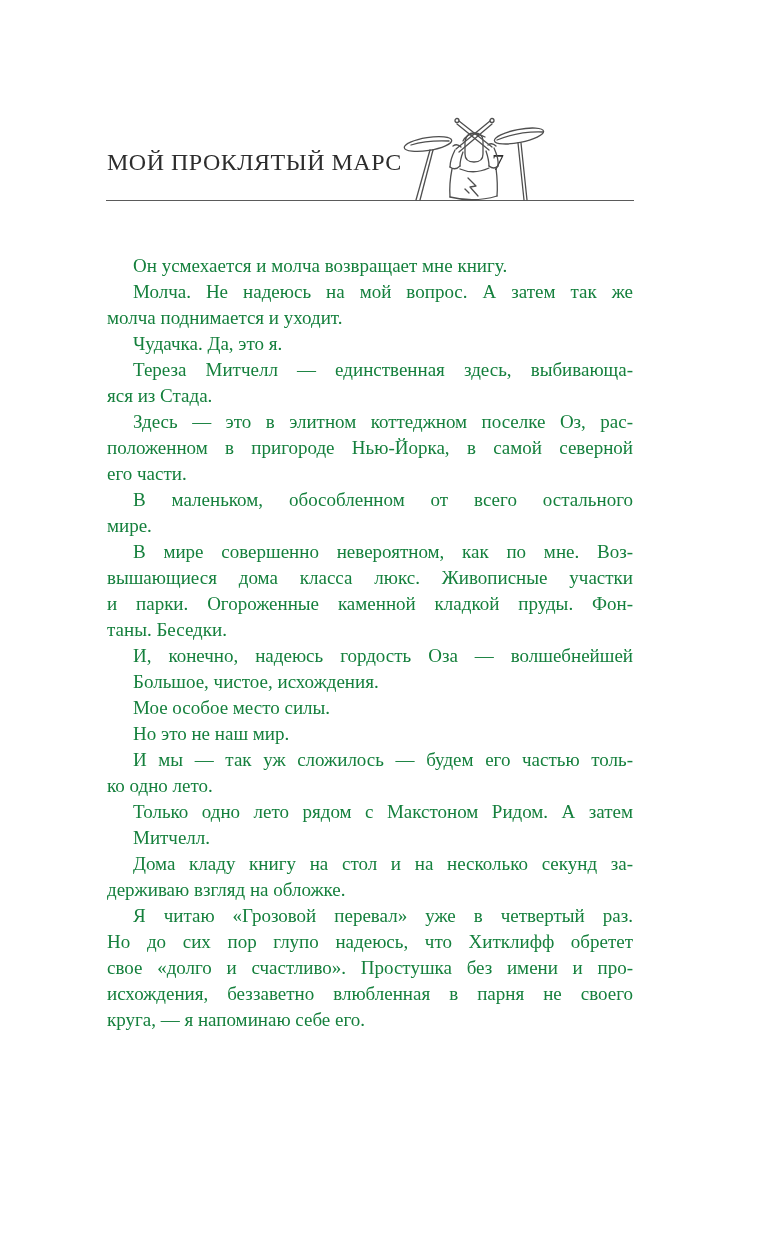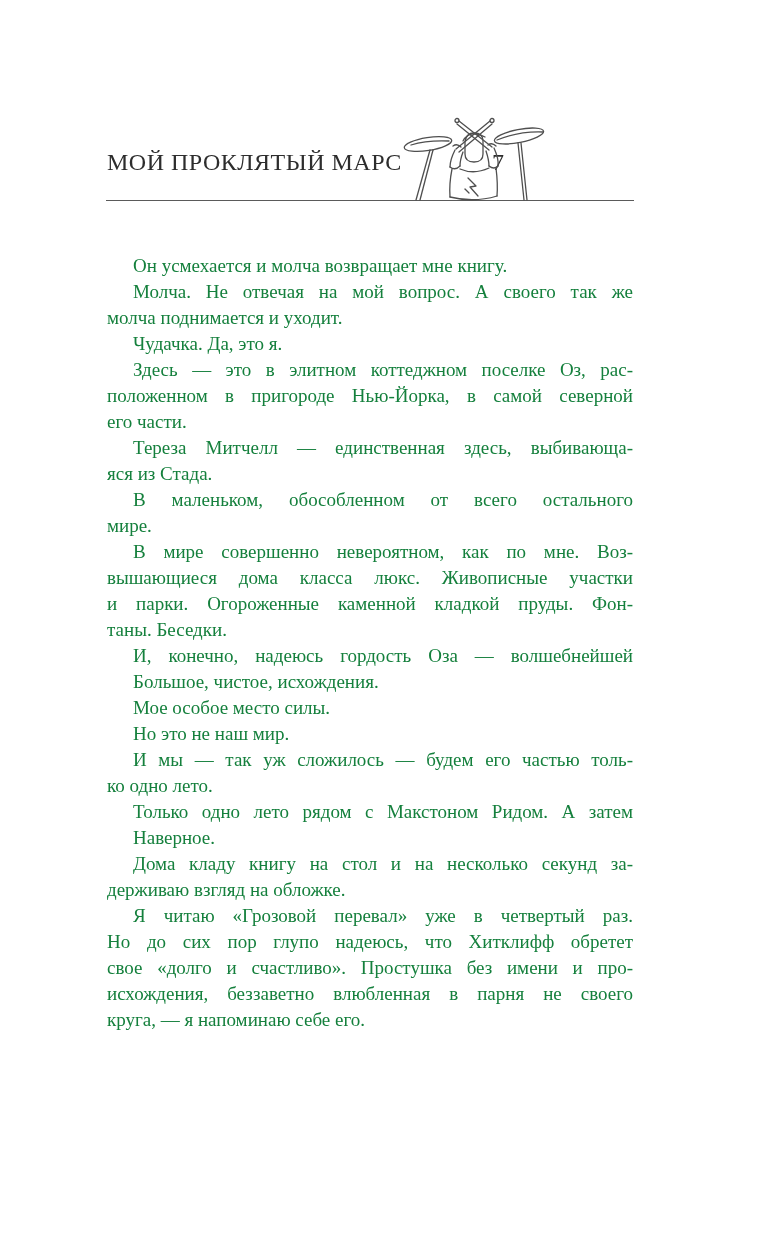--- a/index.html
+++ b/index.html
@@ -124,34 +124,34 @@
       <path d="M71,62 L79,70 L73,71 L81,80"></path>
       <path d="M68,73 L72,77"></path>
     </svg>
   </span>
 
   <div class="body-text">
       <div class="para">
         <div class="line first last">Он усмехается и молча возвращает мне книгу.</div>
       </div>
       <div class="para">
-        <div class="line first">Молча. Не отвечая на мой вопрос. А своего так же</div>
+        <div class="line first">Молча. Не надеюсь на мой вопрос. А затем так же</div>
         <div class="line last">молча поднимается и уходит.</div>
       </div>
       <div class="para">
         <div class="line first last">Чудачка. Да, это я.</div>
       </div>
       <div class="para">
+        <div class="line first">Тереза Митчелл — единственная здесь, выбивающа-</div>
+        <div class="line last">яся из Стада.</div>
+      </div>
+      <div class="para">
         <div class="line first">Здесь — это в элитном коттеджном поселке Оз, рас-</div>
         <div class="line">положенном в пригороде Нью-Йорка, в самой северной</div>
         <div class="line last">его части.</div>
-      </div>
-      <div class="para">
-        <div class="line first">Тереза Митчелл — единственная здесь, выбивающа-</div>
-        <div class="line last">яся из Стада.</div>
       </div>
       <div class="para">
         <div class="line first">В маленьком, обособленном от всего остального</div>
         <div class="line last">мире.</div>
       </div>
       <div class="para">
         <div class="line first">В мире совершенно невероятном, как по мне. Воз-</div>
         <div class="line">вышающиеся дома класса люкс. Живописные участки</div>
         <div class="line">и парки. Огороженные каменной кладкой пруды. Фон-</div>
         <div class="line last">таны. Беседки.</div>
@@ -171,21 +171,21 @@
         <div class="line first last">Но это не наш мир.</div>
       </div>
       <div class="para">
         <div class="line first">И мы — так уж сложилось — будем его частью толь-</div>
         <div class="line last">ко одно лето.</div>
       </div>
       <div class="para">
         <div class="line first">Только одно лето рядом с Макстоном Ридом. А затем</div>
       </div>
       <div class="para">
-        <div class="line first last">Наверное.</div>
+        <div class="line first last">Митчелл.</div>
       </div>
       <div class="para">
         <div class="line first">Дома кладу книгу на стол и на несколько секунд за-</div>
         <div class="line last">держиваю взгляд на обложке.</div>
       </div>
       <div class="para">
         <div class="line first">Я читаю «Грозовой перевал» уже в четвертый раз.</div>
         <div class="line">Но до сих пор глупо надеюсь, что Хитклифф обретет</div>
         <div class="line">свое «долго и счастливо». Простушка без имени и про-</div>
         <div class="line">исхождения, беззаветно влюбленная в парня не своего</div>

